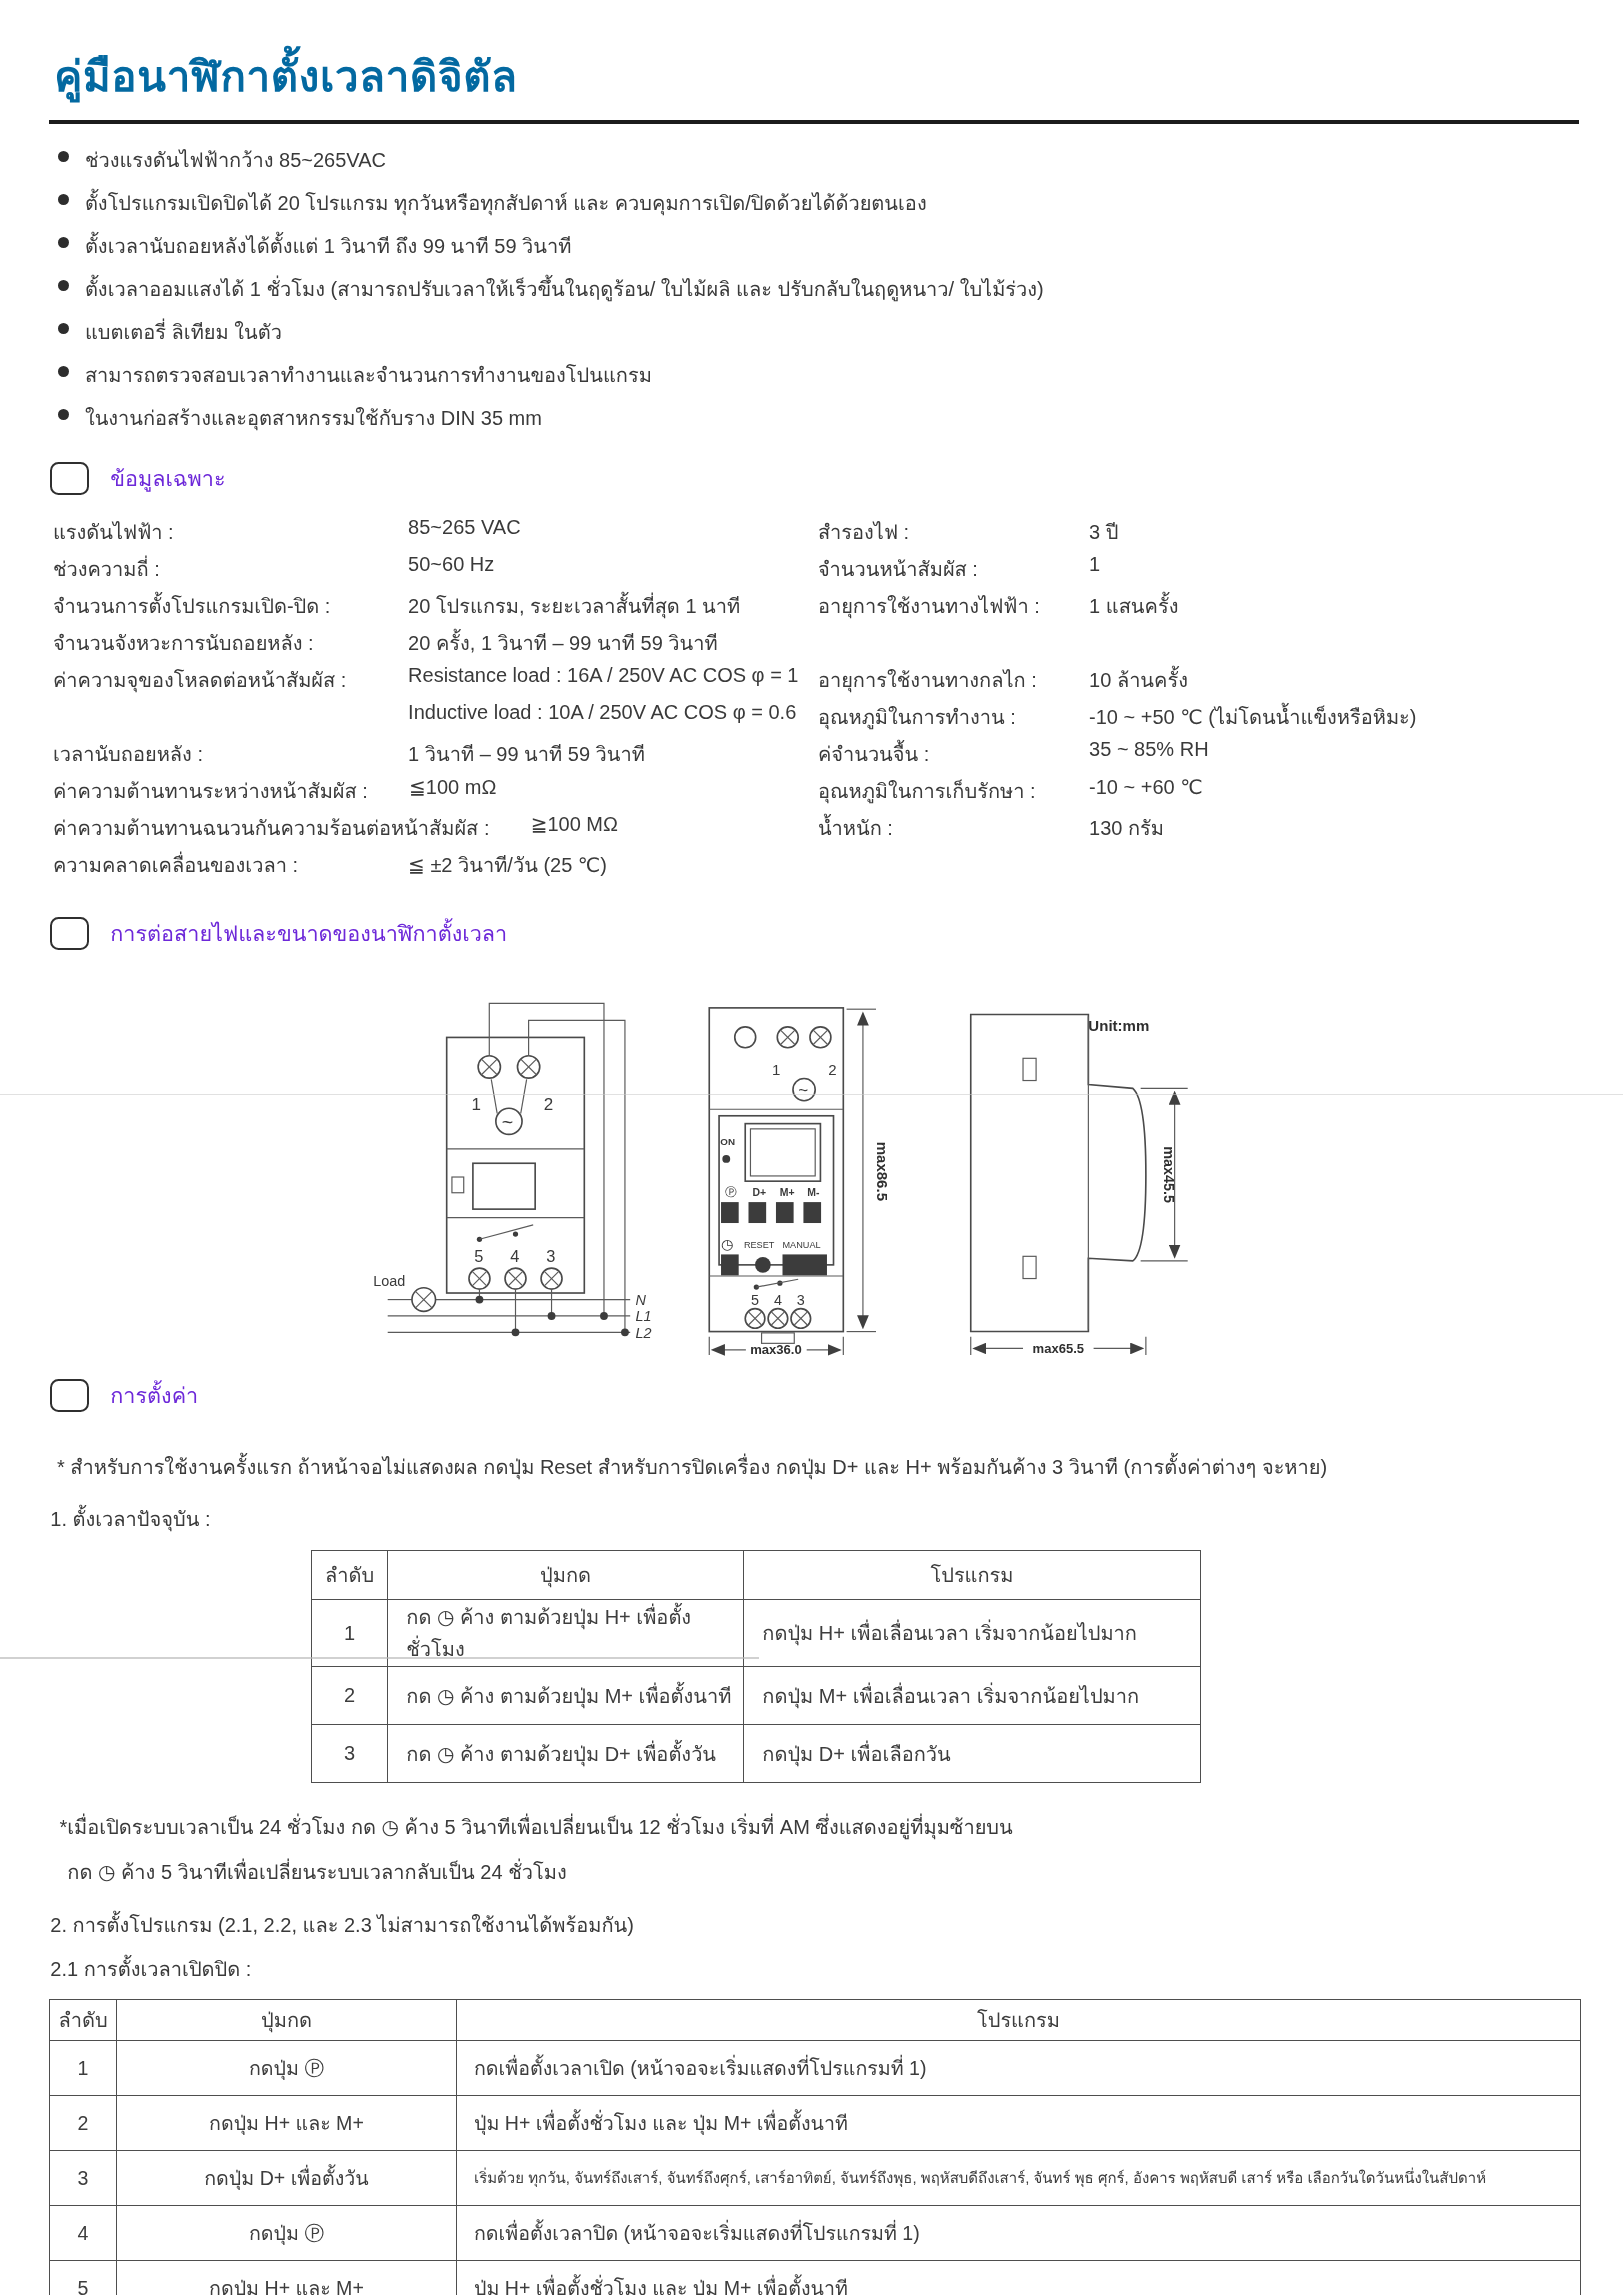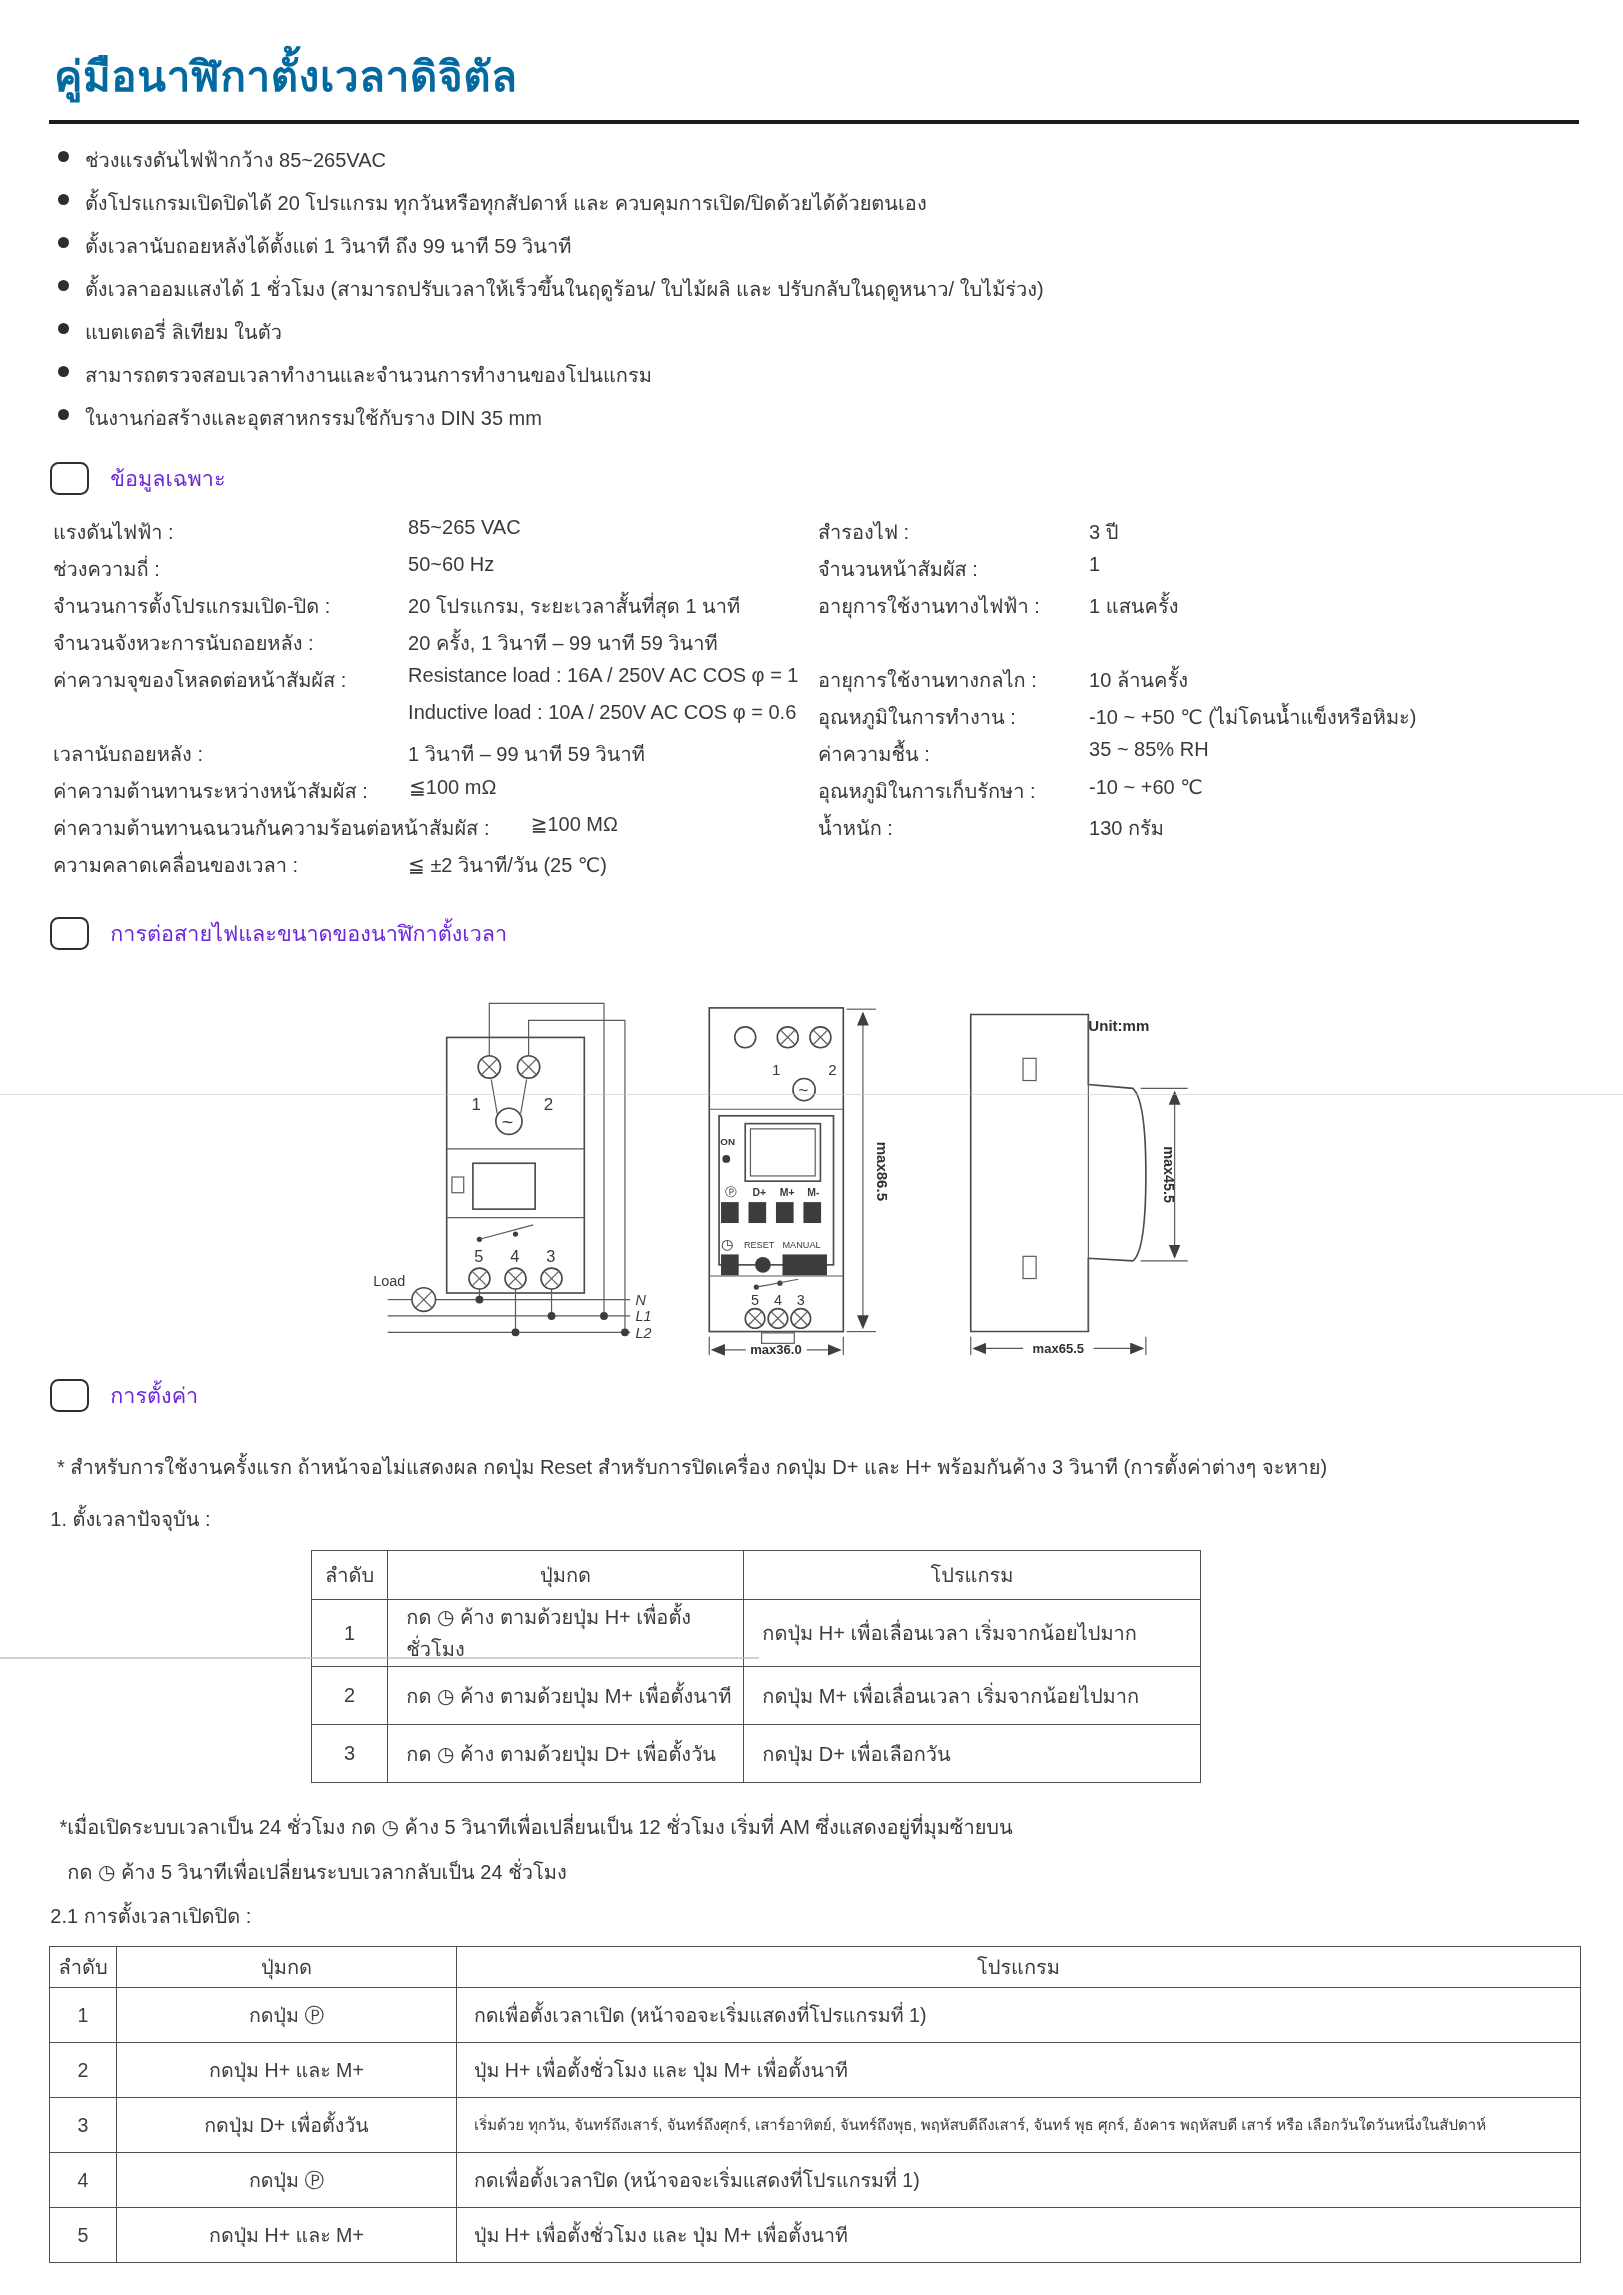--- a/index.html
+++ b/index.html
@@ -189,21 +189,21 @@
       <div class="spacer57"></div>
       <div class="srow">
           <span class="slabel">อายุการใช้งานทางกลไก :</span>
           <span class="svalue">10 ล้านครั้ง</span>
         </div>
       <div class="srow">
           <span class="slabel">อุณหภูมิในการทำงาน :</span>
           <span class="svalue">-10 ~ +50 ℃ (ไม่โดนน้ำแข็งหรือหิมะ)</span>
         </div>
       <div class="srow">
-          <span class="slabel">ค่าความชื้น :</span>
+          <span class="slabel">ค่จำนวนจื้น :</span>
           <span class="svalue">35 ~ 85% RH</span>
         </div>
       <div class="srow">
           <span class="slabel">อุณหภูมิในการเก็บรักษา :</span>
           <span class="svalue">-10 ~ +60 ℃</span>
         </div>
       <div class="srow">
           <span class="slabel">น้ำหนัก :</span>
           <span class="svalue">130 กรัม</span>
         </div>
@@ -433,20 +433,21 @@
       <tr>
         <td class="num">3</td>
         <td class="mid">กด ◷ ค้าง ตามด้วยปุ่ม D+ เพื่อตั้งวัน</td>
         <td class="prog">กดปุ่ม D+ เพื่อเลือกวัน</td>
       </tr>
     </tbody>
   </table>
 
   <p class="note24-1">*เมื่อเปิดระบบเวลาเป็น 24 ชั่วโมง กด ◷ ค้าง 5 วินาทีเพื่อเปลี่ยนเป็น 12 ชั่วโมง เริ่มที่ AM ซึ่งแสดงอยู่ที่มุมซ้ายบน</p>
   <p class="note24-2">กด ◷ ค้าง 5 วินาทีเพื่อเปลี่ยนระบบเวลากลับเป็น 24 ชั่วโมง</p>
+  <p class="h-prog">2. การตั้งโปรแกรม (2.1, 2.2, และ 2.3 ไม่สามารถใช้งานได้พร้อมกัน)</p>
   <p class="h-prog-sub">2.1  การตั้งเวลาเปิดปิด :</p>
 
   <table class="t2">
     <colgroup>
         <col class="c1">
         <col class="c2">
         <col>
       </colgroup>
     <thead>
       <tr>

